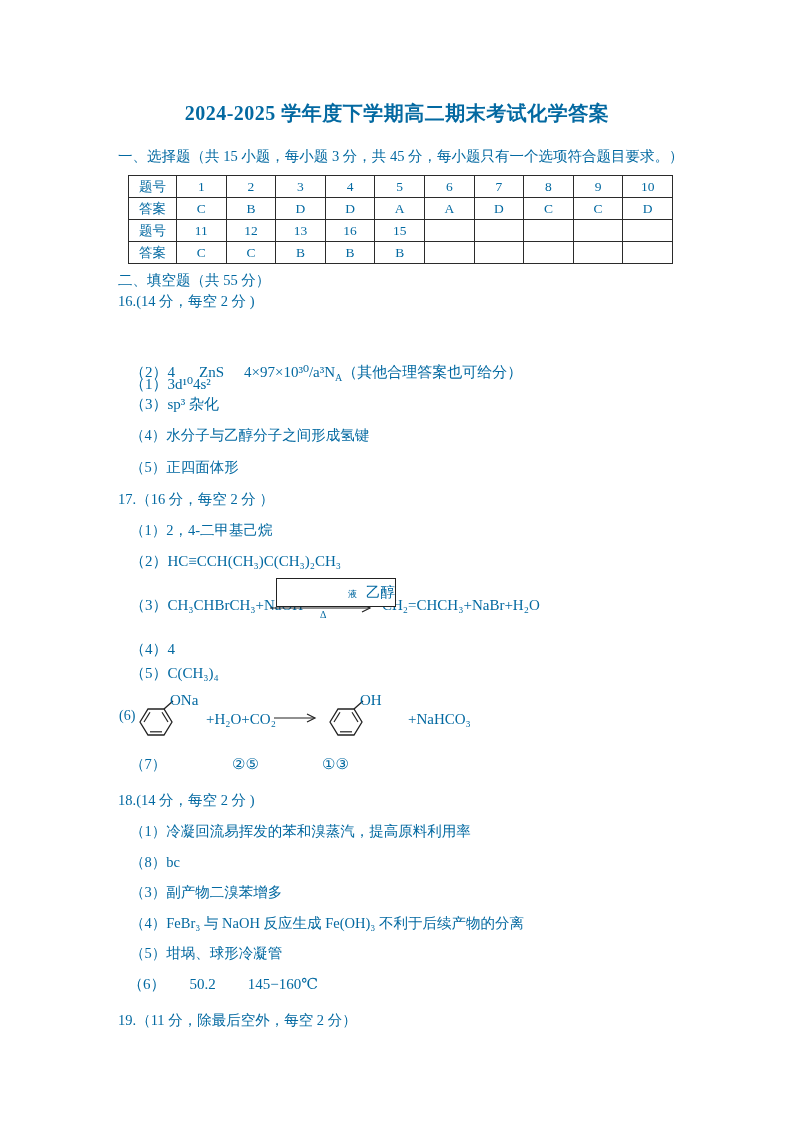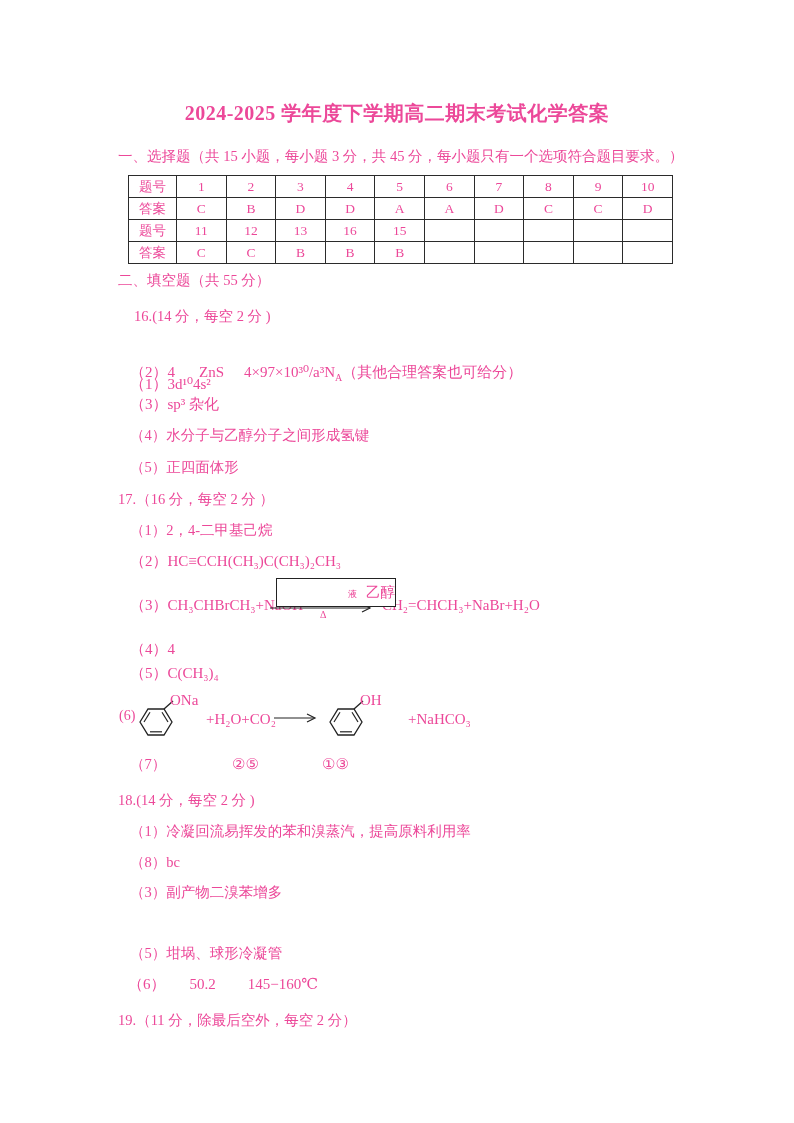--- a/index.html
+++ b/index.html
@@ -1,18 +1,18 @@
 <!DOCTYPE html>
 <html><head>
 <meta charset="utf-8">
 <style>
   html,body { margin:0; padding:0; background:#e8e8e8; }
   .page {
     position:relative; width:794px; height:1123px; margin:0 auto;
-    background:#ffffff; color:#ec4899; overflow:hidden;
+    background:#ffffff; color:#0369a1; overflow:hidden;
     font-family:"Liberation Serif","DejaVu Serif",serif;
   }
   .line { position:absolute; white-space:nowrap; font-size:14.5px; line-height:1.3; }
   .formula { font-size:15px; }
   .title {
     position:absolute; top:100px; left:0; width:100%; text-align:center;
     font-size:20px; font-weight:bold; letter-spacing:0.5px;
   }
   table.answers {
     position:absolute; left:128px; top:175px; width:545px;
@@ -112,21 +112,21 @@
         <td></td>
         <td></td>
         <td></td>
         <td></td>
       </tr>
     </tbody>
   </table>
 
   <div class="line" style="top:271px;left:118px;">二、填空题（共 55 分）</div>
 
-  <div class="line" style="top:307px;left:118px;margin-left:16px;">16.(14 分，每空 2 分 )</div>
+  <div class="line" style="top:292px;left:118px;">16.(14 分，每空 2 分 )</div>
   <div class="line formula" style="top:343px;left:130px;margin-top:32px;">（1）3d¹⁰4s²</div>
   <div class="line formula" style="top:363px;left:130px;">
     <span>（2）4</span><span class="gap24">ZnS</span><span class="gap20">4×97×10³⁰/a³N</span><sub class="na">A</sub><span>（其他合理答案也可给分）</span>
   </div>
   <div class="line formula" style="top:395px;left:130px;">（3）sp³ 杂化</div>
   <div class="line" style="top:426px;left:130px;">（4）水分子与乙醇分子之间形成氢键</div>
   <div class="line" style="top:458px;left:130px;">（5）正四面体形</div>
 
   <div class="line" style="top:490px;left:118px;">17.（16 分，每空 2 分 ）</div>
   <div class="line" style="top:521px;left:130px;">（1）2，4-二甲基己烷</div>
@@ -172,20 +172,21 @@
   <div class="line formula" style="top:710px;left:408px;">+NaHCO₃</div>
 
   <div class="line" style="top:755px;left:130px;">（7）</div>
   <div class="line formula" style="top:755px;left:232px;">②⑤</div>
   <div class="line formula" style="top:755px;left:322px;">①③</div>
 
   <div class="line" style="top:791px;left:118px;">18.(14 分，每空 2 分 )</div>
   <div class="line" style="top:822px;left:130px;">（1）冷凝回流易挥发的苯和溴蒸汽，提高原料利用率</div>
   <div class="line" style="top:853px;left:130px;">（8）bc</div>
   <div class="line" style="top:883px;left:130px;">（3）副产物二溴苯增多</div>
+  <div class="line" style="top:914px;left:130px;">（4）FeBr₃ 与 NaOH 反应生成 Fe(OH)₃ 不利于后续产物的分离</div>
   <div class="line" style="top:944px;left:130px;">（5）坩埚、球形冷凝管</div>
   <div class="line formula" style="top:975px;left:128px;">
     <span>（6）</span><span class="gap24">50.2</span><span class="gap32">145−160℃</span>
   </div>
 
   <div class="line" style="top:1011px;left:118px;">19.（11 分，除最后空外，每空 2 分）</div>
 
 </div>
 
 </body></html>

